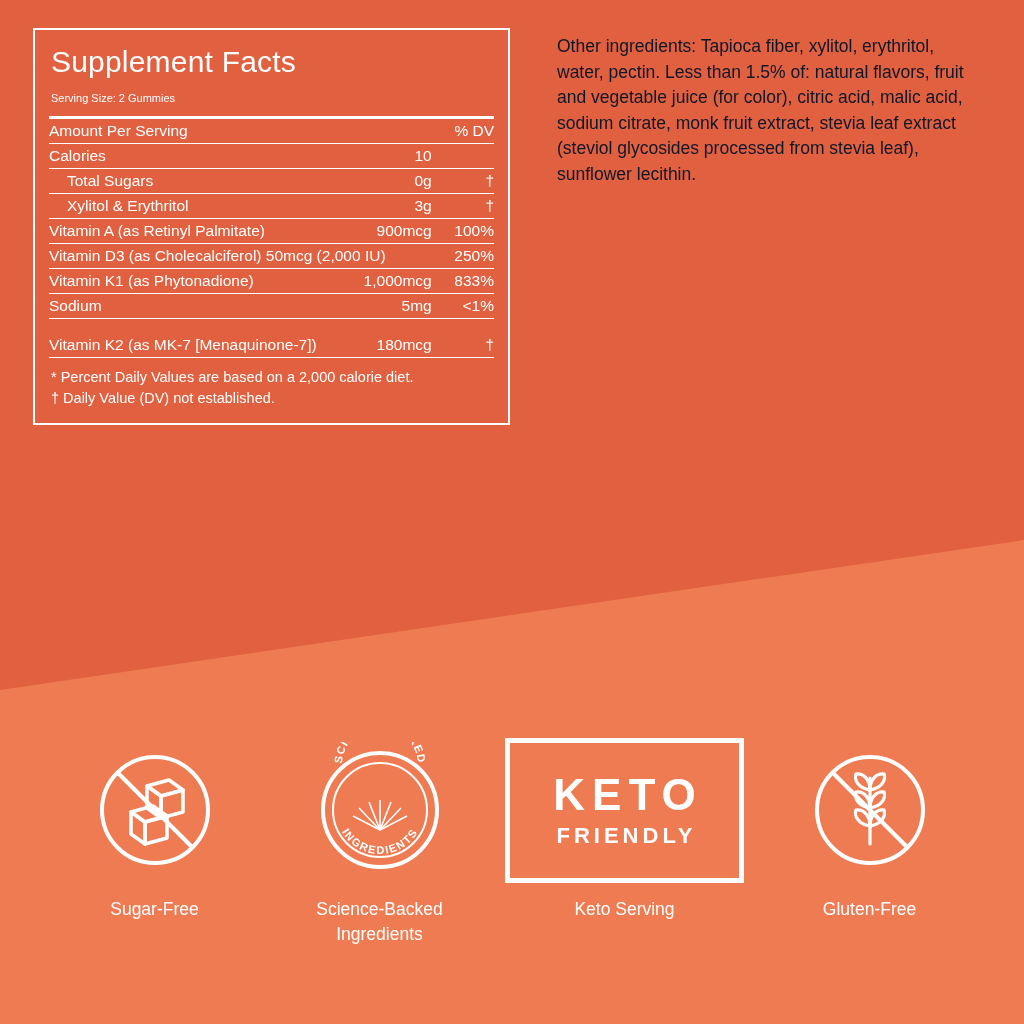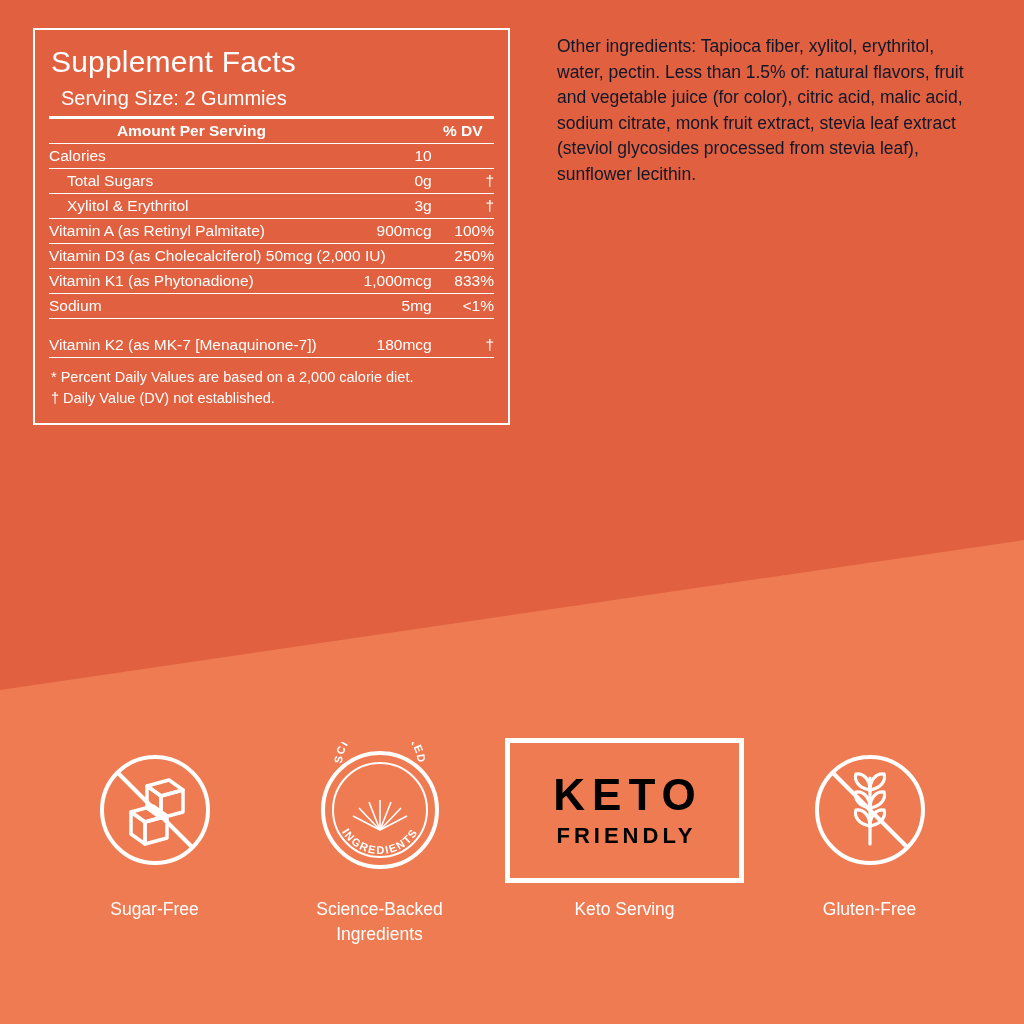--- a/index.html
+++ b/index.html
@@ -47,23 +47,23 @@
     padding: 12px 14px 14px 14px;
     color: #ffffff;
   }
   .facts-title {
     font-size: 30px;
     line-height: 36px;
     letter-spacing: 0.2px;
     margin: 2px 0 8px 2px;
   }
   .serving-line {
-    font-size: 20px;
+    font-size: 11px;
     line-height: 20px;
-    margin-left: 12px;
+    margin-left: 2px;
   }
   .rule-thick {
     border-top: 3px solid #ffffff;
     margin: 8px 0 0 0;
   }
   table.nutri {
     width: 100%;
     border-collapse: collapse;
     font-size: 15.5px;
     color: #ffffff;
@@ -73,21 +73,21 @@
     vertical-align: bottom;
     white-space: nowrap;
   }
   table.nutri tr.row-line td {
     border-bottom: 1px solid #ffffff;
   }
   td.c-name { text-align: left; width: 64%; }
   td.c-amt  { text-align: right; width: 22%; padding-right: 8px;}
   td.c-dv   { text-align: right; width: 14%; }
   .indent { padding-left: 18px !important; }
-  .hdr td { font-weight: bold; padding-bottom: 3px; text-align: center; }
+  .hdr td { font-weight: normal; padding-bottom: 3px; }
   .gap-row td { height: 8px; padding: 0; }
   .footnote {
     font-size: 14.5px;
     line-height: 21px;
     margin-top: 9px;
     margin-left: 2px;
   }
 
   
   #other-ing {
@@ -132,21 +132,21 @@
   }
   .keto-box {
     border: 5px solid #ffffff;
     width: 239px;
     height: 145px;
     box-sizing: border-box;
     display: flex;
     flex-direction: column;
     align-items: center;
     justify-content: center;
-    color: #000000;
+    color: #ffffff;
   }
   .keto-main {
     font-size: 44px;
     letter-spacing: 7px;
     font-weight: bold;
     line-height: 48px;
     padding-left: 7px;
   }
   .keto-sub {
     font-size: 22px;

